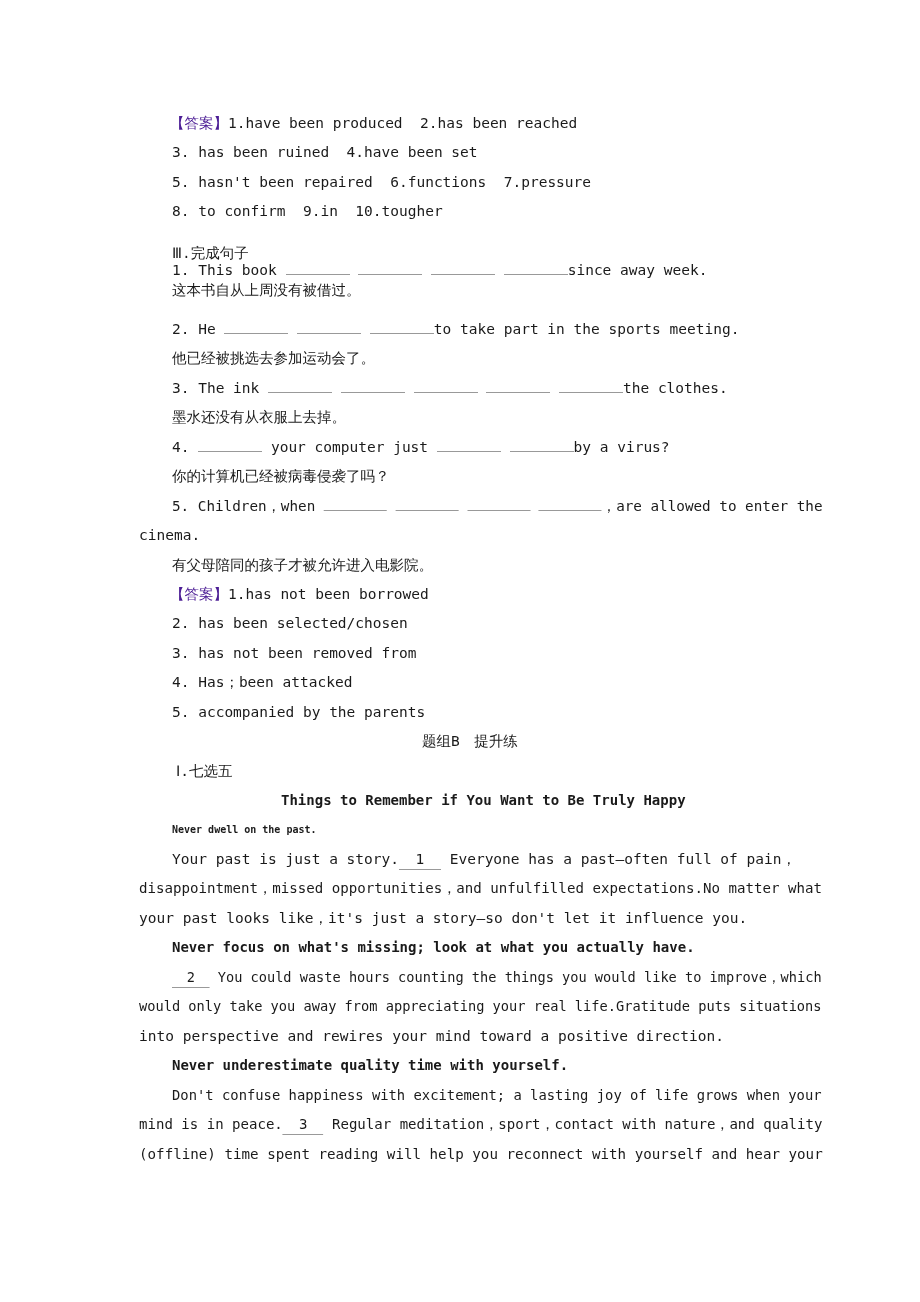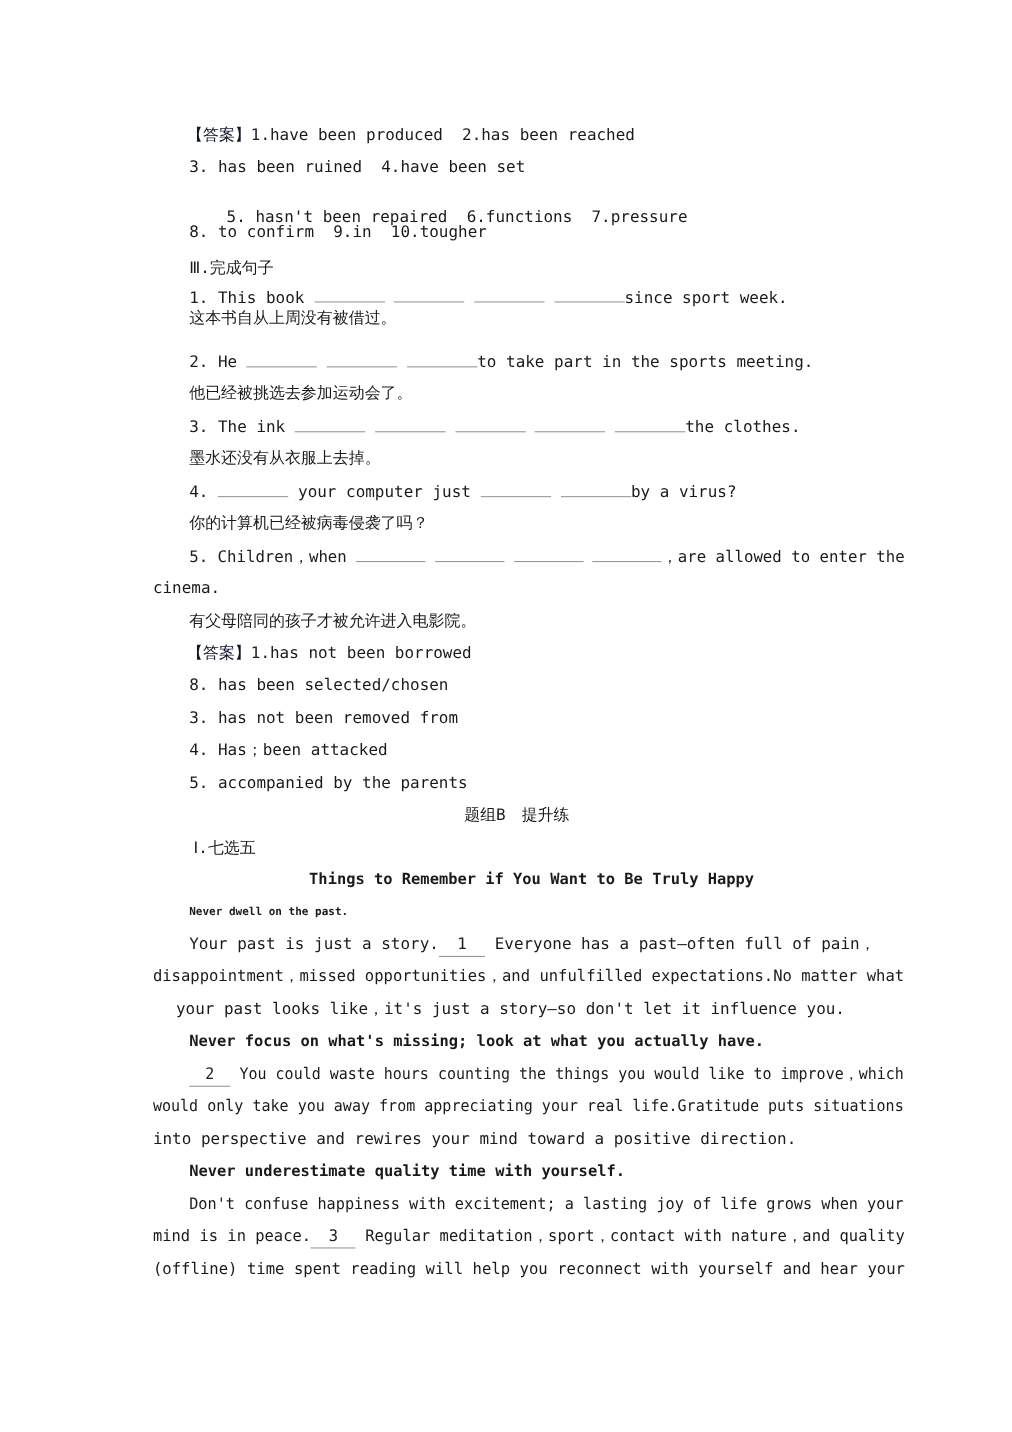--- a/index.html
+++ b/index.html
@@ -1,64 +1,64 @@
 <!DOCTYPE html>
 <html><head>
 <meta charset="utf-8">
 <style>
   html, body { margin:0; padding:0; background:#ffffff; }
   body { width:920px; height:1302px; position:relative; overflow:hidden;
          font-family:"DejaVu Sans Mono","Liberation Mono",monospace; color:#1a1a1a; }
   .line { position:absolute; font-size:14.5px; line-height:20px; white-space:pre; letter-spacing:0px; }
-  .ans { color:#0f172a; }
+  .ans { color:#4c1d95; }
   .blank { display:inline-block; border-bottom:1px solid #999; height:14px; vertical-align:baseline; }
   .b64 { width:64px; }
   .bold { font-weight:bold; }
   .num-blank { display:inline-block; border-bottom:1px solid #999; text-align:center; }
 </style>
 </head>
 <body>
 
 <div class="line" style="left:170px;top:113px;"><span class="ans">【答案】</span><span>1.have been produced  2.has been reached</span></div>
 <div class="line" style="left:172px;top:142px;">3. has been ruined  4.have been set</div>
-<div class="line" style="left:172px;top:188px;margin-left:34px;">5. hasn't been repaired  6.functions  7.pressure</div>
+<div class="line" style="left:172px;top:172px;">5. hasn't been repaired  6.functions  7.pressure</div>
 <div class="line" style="left:172px;top:201px;">8. to confirm  9.in  10.tougher</div>
 
-<div class="line" style="left:172px;top:234px;">Ⅲ.完成句子</div>
+<div class="line" style="left:172px;top:244px;font-family:Liberation Mono, monospace;">Ⅲ.完成句子</div>
 
-<div class="line" style="left:172px;top:260px;"><span>1. This book </span><span class="blank b64"></span> <span class="blank b64"></span> <span class="blank b64"></span> <span class="blank b64"></span><span>since sport week.</span></div>
+<div class="line" style="left:172px;top:260px;"><span>1. This book </span><span class="blank b64"></span> <span class="blank b64"></span> <span class="blank b64"></span> <span class="blank b64"></span><span>since away week.</span></div>
 <div class="line" style="left:172px;top:280px;">这本书自从上周没有被借过。</div>
 
 <div class="line" style="left:172px;top:319px;"><span>2. He </span><span class="blank b64"></span> <span class="blank b64"></span> <span class="blank b64"></span><span>to take part in the sports meeting.</span></div>
 <div class="line" style="left:172px;top:348px;text-align:center;">他已经被挑选去参加运动会了。</div>
 
 <div class="line" style="left:172px;top:378px;"><span>3. The ink </span><span class="blank b64"></span> <span class="blank b64"></span> <span class="blank b64"></span> <span class="blank b64"></span> <span class="blank b64"></span><span>the clothes.</span></div>
 <div class="line" style="left:172px;top:407px;">墨水还没有从衣服上去掉。</div>
 
 <div class="line" style="left:172px;top:437px;"><span>4. </span><span class="blank b64"></span><span> your computer just </span><span class="blank b64"></span> <span class="blank b64"></span><span>by a virus?</span></div>
 <div class="line" style="left:172px;top:466px;">你的计算机已经被病毒侵袭了吗？</div>
 
 <div class="line" style="left: 172px; top: 496px; transform-origin: left top; transform: scaleX(0.985);"><span>5. Children，when </span><span class="blank b64"></span> <span class="blank b64"></span> <span class="blank b64"></span> <span class="blank b64"></span><span>，are allowed to enter the</span></div>
 <div class="line" style="left:139px;top:525px;">cinema.</div>
 <div class="line" style="left:172px;top:555px;">有父母陪同的孩子才被允许进入电影院。</div>
 
 <div class="line" style="left:170px;top:584px;"><span class="ans">【答案】</span><span>1.has not been borrowed</span></div>
-<div class="line" style="left:172px;top:613px;">8. has been selected/chosen</div>
+<div class="line" style="left:172px;top:613px;">2. has been selected/chosen</div>
 <div class="line" style="left:172px;top:643px;">3. has not been removed from</div>
 <div class="line" style="left:172px;top:672px;">4. Has；been attacked</div>
 <div class="line" style="left:172px;top:702px;">5. accompanied by the parents</div>
 
 <div class="line" style="left:422px;top:731px;">题组B　提升练</div>
 <div class="line" style="left:176px;top:761px;">Ⅰ.七选五</div>
 <div class="line bold" style="left:281px;top:790px;font-size:14px;">Things to Remember if You Want to Be Truly Happy</div>
 
 <div class="line bold" style="left:172px;top:820px;font-size:10px;">Never dwell on the past.</div>
 <div class="line" style="left:172px;top:849px;"><span>Your past is just a story.</span><span class="num-blank" style="width:42px;">1</span><span> Everyone has a past—often full of pain，</span></div>
 <div class="line" style="left: 139px; top: 878px; transform-origin: left top; transform: scaleX(0.974);">disappointment，missed opportunities，and unfulfilled expectations.No matter what</div>
-<div class="line" style="left:139px;top:908px;margin-left:21px;">your past looks like，it's just a story—so don't let it influence you.</div>
+<div class="line" style="left:139px;top:908px;">your past looks like，it's just a story—so don't let it influence you.</div>
 
 <div class="line bold" style="left:172px;top:937px;font-size:14px;">Never focus on what's missing; look at what you actually have.</div>
 <div class="line" style="left: 172px; top: 967px; transform-origin: left top; transform: scaleX(0.939);"><span class="num-blank" style="width:40px;">2</span><span> You could waste hours counting the things you would like to improve，which</span></div>
 <div class="line" style="left: 139px; top: 996px; transform-origin: left top; transform: scaleX(0.942);">would only take you away from appreciating your real life.Gratitude puts situations</div>
 <div class="line" style="left:139px;top:1026px;">into perspective and rewires your mind toward a positive direction.</div>
 
 <div class="line bold" style="left:172px;top:1055px;font-size:14px;">Never underestimate quality time with yourself.</div>
 <div class="line" style="left: 172px; top: 1085px; transform-origin: left top; transform: scaleX(0.954);">Don't confuse happiness with excitement; a lasting joy of life grows when your</div>
 <div class="line" style="left: 139px; top: 1114px; transform-origin: left top; transform: scaleX(0.969);"><span>mind is in peace.</span><span class="num-blank" style="width:42px;">3</span><span> Regular meditation，sport，contact with nature，and quality</span></div>
 <div class="line" style="left: 139px; top: 1144px; transform-origin: left top; transform: scaleX(0.979);">(offline) time spent reading will help you reconnect with yourself and hear your</div>

